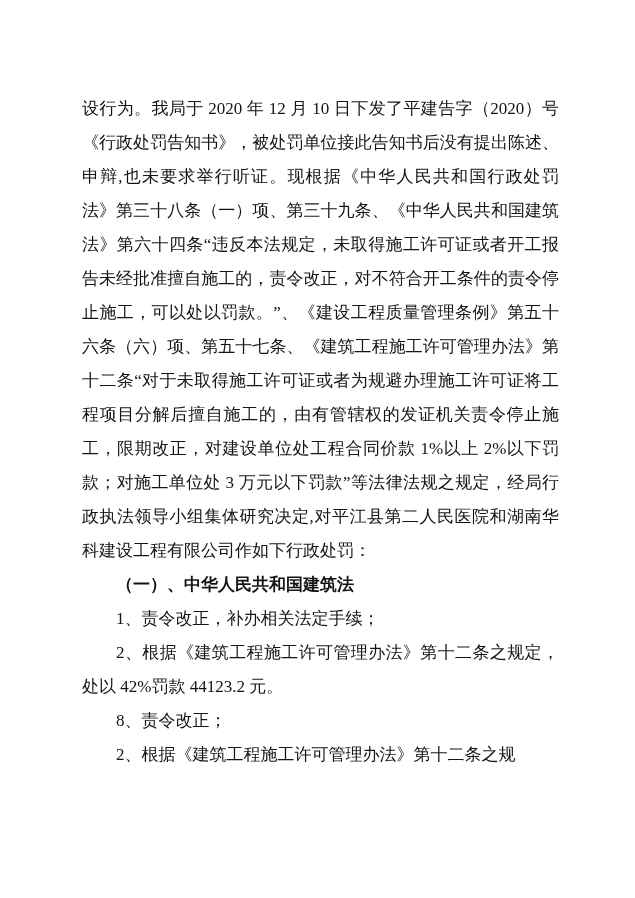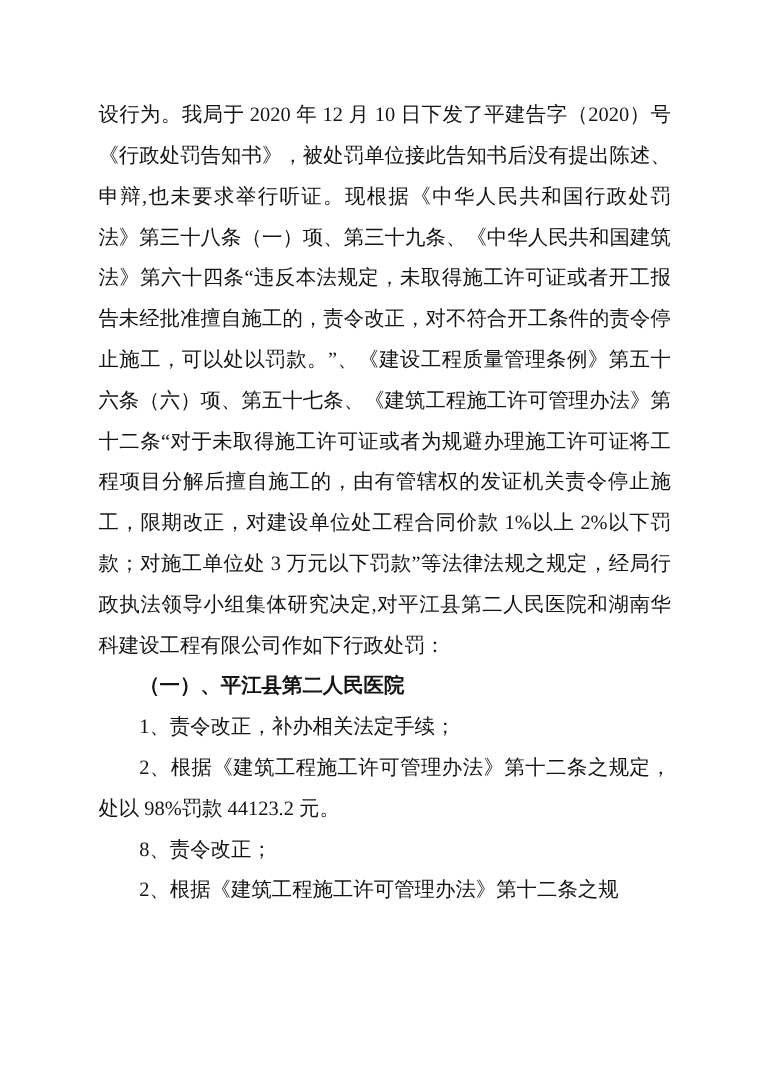--- a/index.html
+++ b/index.html
@@ -24,34 +24,35 @@
     font-size: 17px;
     line-height: 34px;
     text-align: justify;
   }
   .content p {
     margin: 0;
     padding: 0;
   }
   p.body-continuation {
     text-indent: 0;
+    margin-top: 13px;
   }
   p.item {
     text-indent: 2em;
   }
   p.heading {
     text-indent: 2em;
     font-weight: bold;
   }
 </style>
 </head>
 <body>
 
 <div class="page">
   <div class="content">
       <p class="body-continuation">设行为。我局于 2020 年 12 月 10 日下发了平建告字（2020）号《行政处罚告知书》，被处罚单位接此告知书后没有提出陈述、申辩,也未要求举行听证。现根据《中华人民共和国行政处罚法》第三十八条（一）项、第三十九条、《中华人民共和国建筑法》第六十四条“违反本法规定，未取得施工许可证或者开工报告未经批准擅自施工的，责令改正，对不符合开工条件的责令停止施工，可以处以罚款。”、《建设工程质量管理条例》第五十六条（六）项、第五十七条、《建筑工程施工许可管理办法》第十二条“对于未取得施工许可证或者为规避办理施工许可证将工程项目分解后擅自施工的，由有管辖权的发证机关责令停止施工，限期改正，对建设单位处工程合同价款 1%以上 2%以下罚款；对施工单位处 3 万元以下罚款”等法律法规之规定，经局行政执法领导小组集体研究决定,对平江县第二人民医院和湖南华科建设工程有限公司作如下行政处罚：</p>
-      <p class="heading">（一）、平江县第二人民医院</p>
+      <p class="heading">（一）、中华人民共和国建筑法</p>
       <p class="item">1、责令改正，补办相关法定手续；</p>
-      <p class="item">2、根据《建筑工程施工许可管理办法》第十二条之规定，处以 98%罚款 44123.2 元。</p>
+      <p class="item">2、根据《建筑工程施工许可管理办法》第十二条之规定，处以 42%罚款 44123.2 元。</p>
       <p class="item">8、责令改正；</p>
       <p class="item">2、根据《建筑工程施工许可管理办法》第十二条之规</p>
     </div>
 </div>
 
 </body></html>

